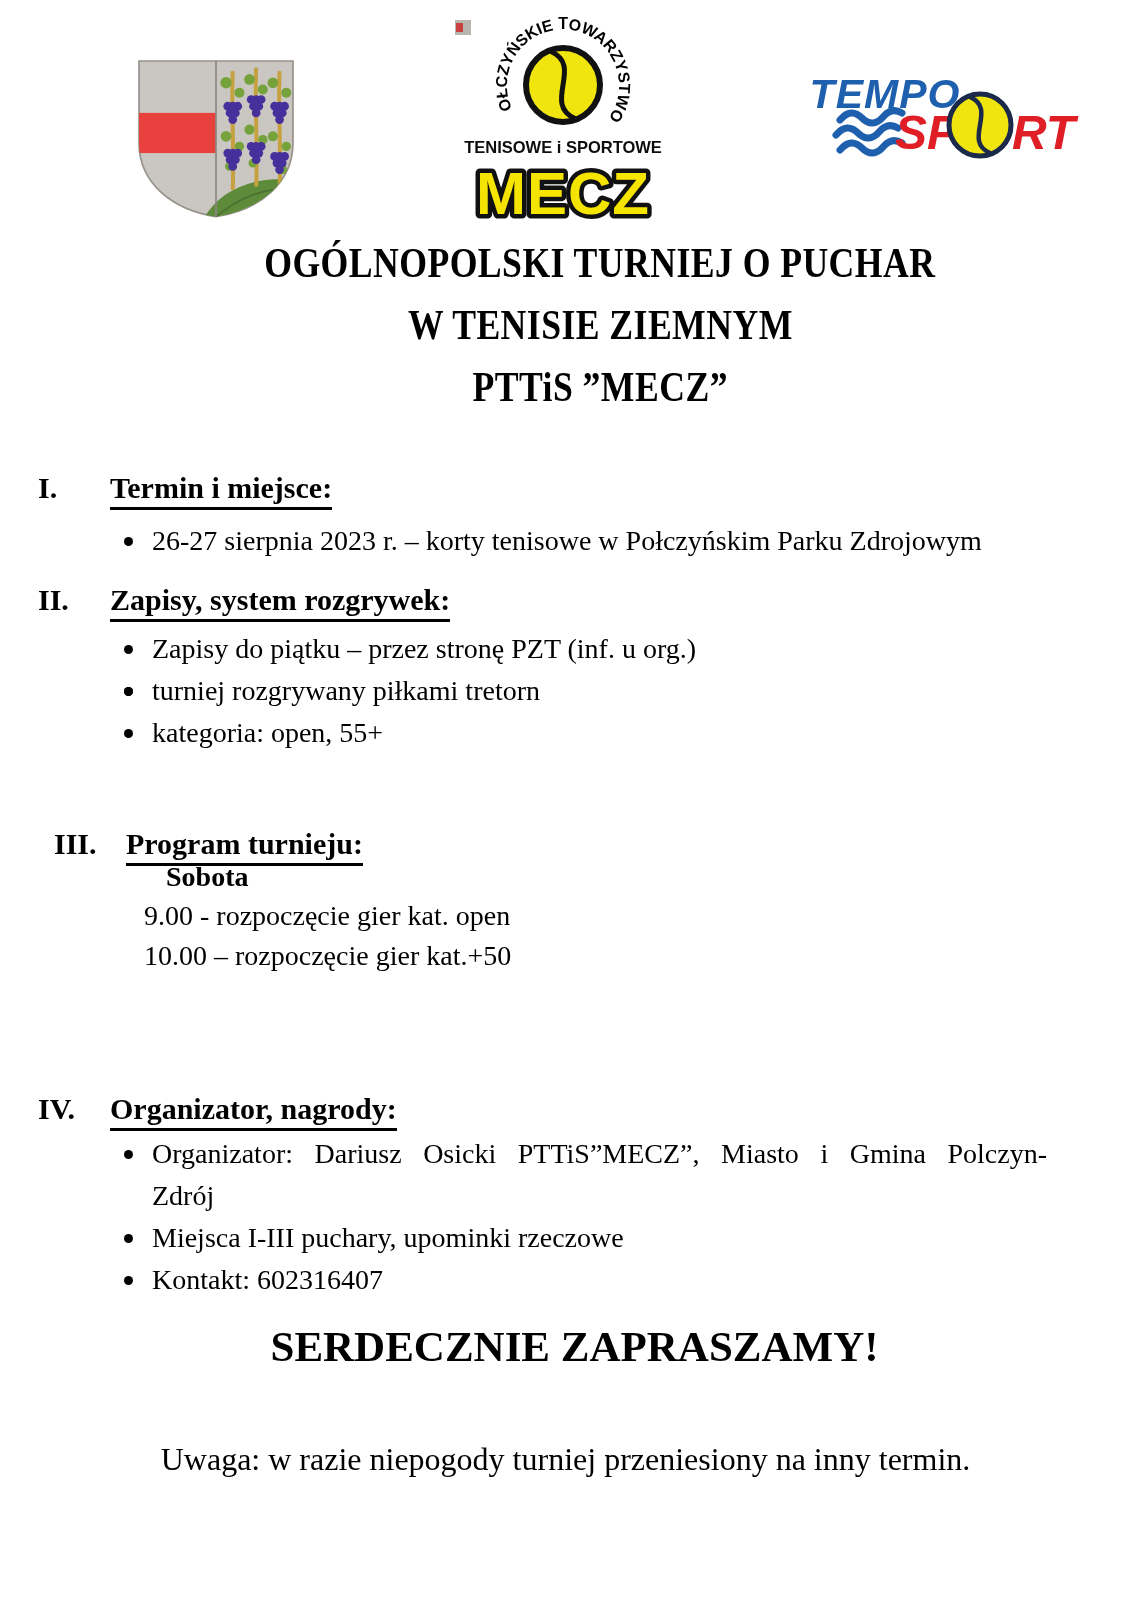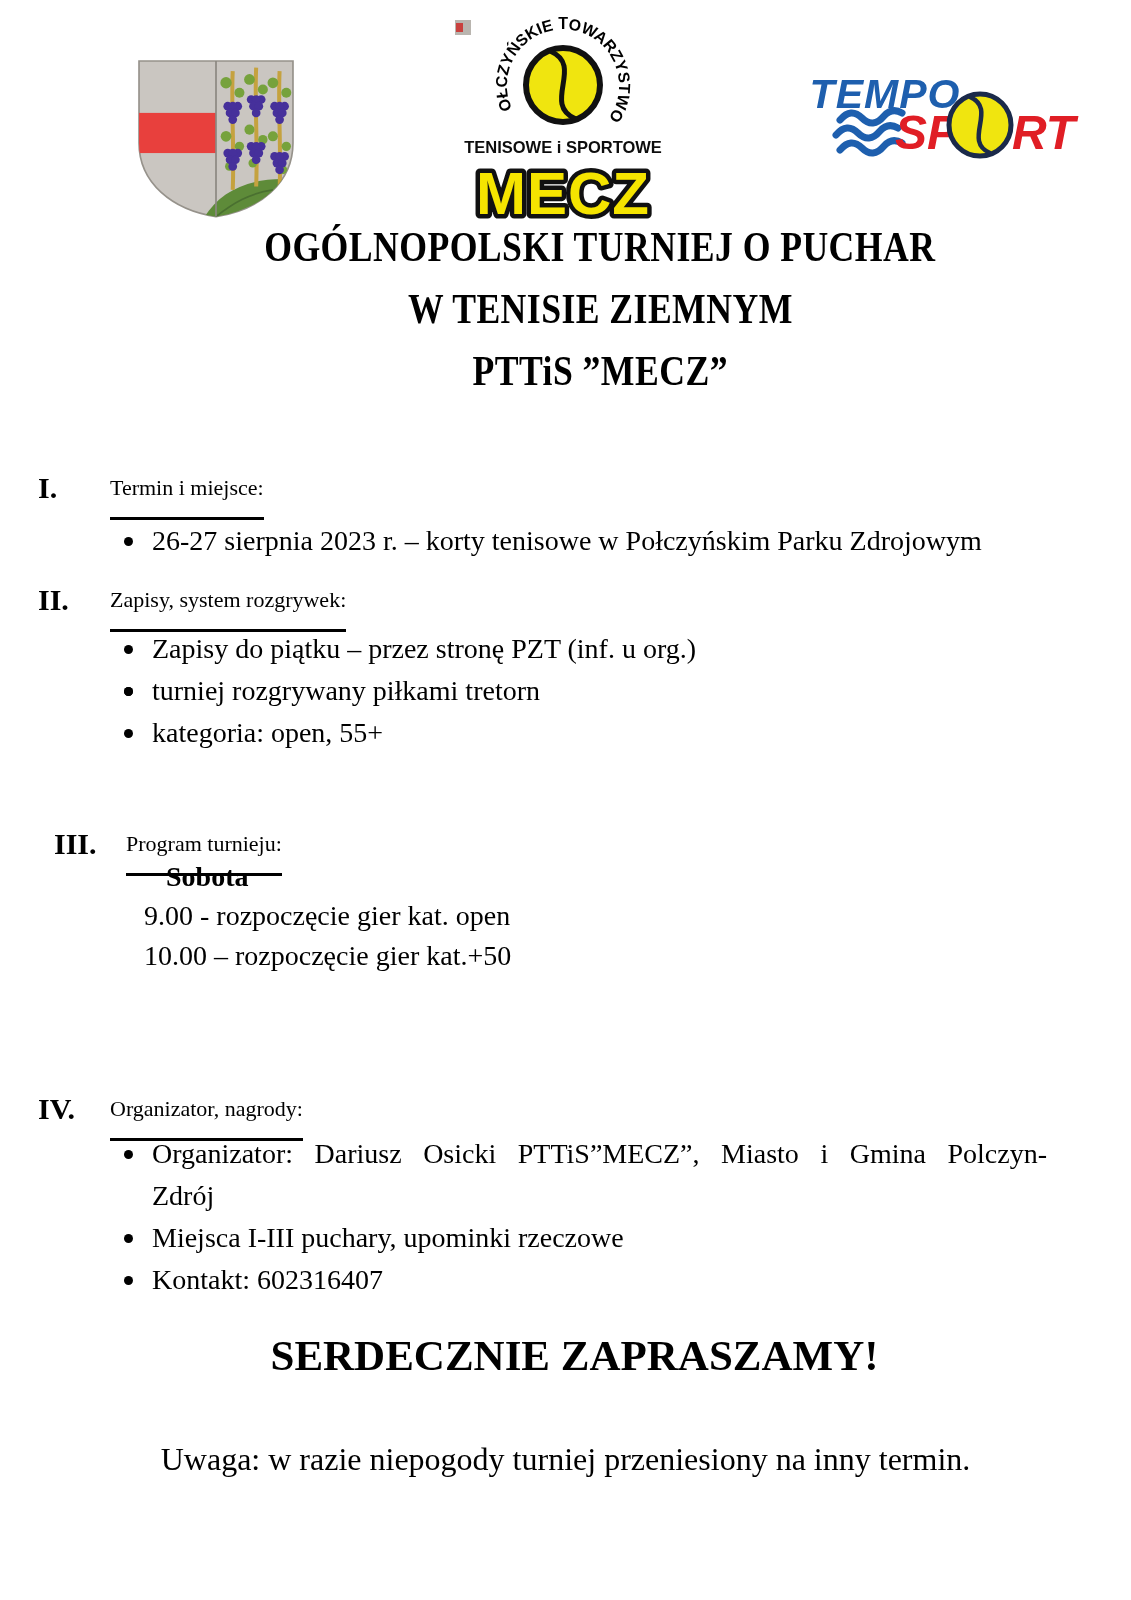--- a/index.html
+++ b/index.html
@@ -15,40 +15,40 @@
   .abs{position:absolute;}
 
   
   .crest{left:132px;top:56px;width:168px;height:164px;}
   .mini-artifact{left:455px;top:20px;width:16px;height:15px;background:#b9b5af;}
   .mini-artifact::before{content:"";position:absolute;left:1px;top:3px;width:7px;height:9px;background:#c9413e;}
   .mecz-emblem{left:448px;top:16px;width:230px;height:212px;}
   .tempo-logo{left:788px;top:52px;width:300px;height:140px;text-decoration:underline;}
 
   
-  .title-block{left:70px;top:216px;width:1060px;text-align:center;
+  .title-block{left:70px;top:232px;width:1060px;text-align:center;
     font-weight:bold;font-size:42px;line-height:62px;letter-spacing:.5px;}
   .title-line{display:inline-block;transform:scaleX(.85);transform-origin:50% 50%;white-space:nowrap;}
 
   
   .numeral{position:absolute;left:38px;top:0;font-weight:bold;font-size:30px;line-height:36px;}
-  .sec-heading{position:absolute;left:110px;top:0;font-weight:normal;font-size:22px;line-height:36px;
-    border-bottom:3px solid #000;padding-bottom:11px;white-space:nowrap;}
+  .sec-heading{position:absolute;left:110px;top:0;font-weight:bold;font-size:30px;line-height:36px;
+    border-bottom:3px solid #000;padding-bottom:1px;white-space:nowrap;}
   .bullets{position:absolute;left:110px;margin:12px;padding:0;list-style:none;width:930px;}
   .bullets li{position:relative;padding-left:30px;font-size:28px;line-height:42px;}
   .bullets li .dot{position:absolute;left:2px;top:17px;width:9px;height:9px;border-radius:50%;background:#000;}
   .justify-line{display:block;text-align:justify;text-align-last:justify;width:895px;}
   .sec4 .bullets{width:925px;}
   .sobota{position:absolute;left:150px;font-weight:bold;font-size:28px;line-height:42px;}
   .schedule{position:absolute;left:128px;font-size:28px;}
   .schedule .row{line-height:40px;white-space:nowrap;}
   .t-bold{font-weight:bold;}
 
   
-  .closing{left:0;top:1322px;width:1131px;text-align:center;font-weight:bold;font-size:43px;padding-left:18px;box-sizing:border-box;margin-top:9px;}
+  .closing{left:0;top:1322px;width:1131px;text-align:center;font-weight:bold;font-size:43px;padding-left:18px;box-sizing:border-box;}
   .note{left:0;top:1441px;width:1131px;text-align:center;font-size:32px;}
 
   svg text{font-family:"Liberation Sans", sans-serif;}
 </style>
 </head>
 <body>
 
 <div class="page">
 
   <div class="abs crest">

